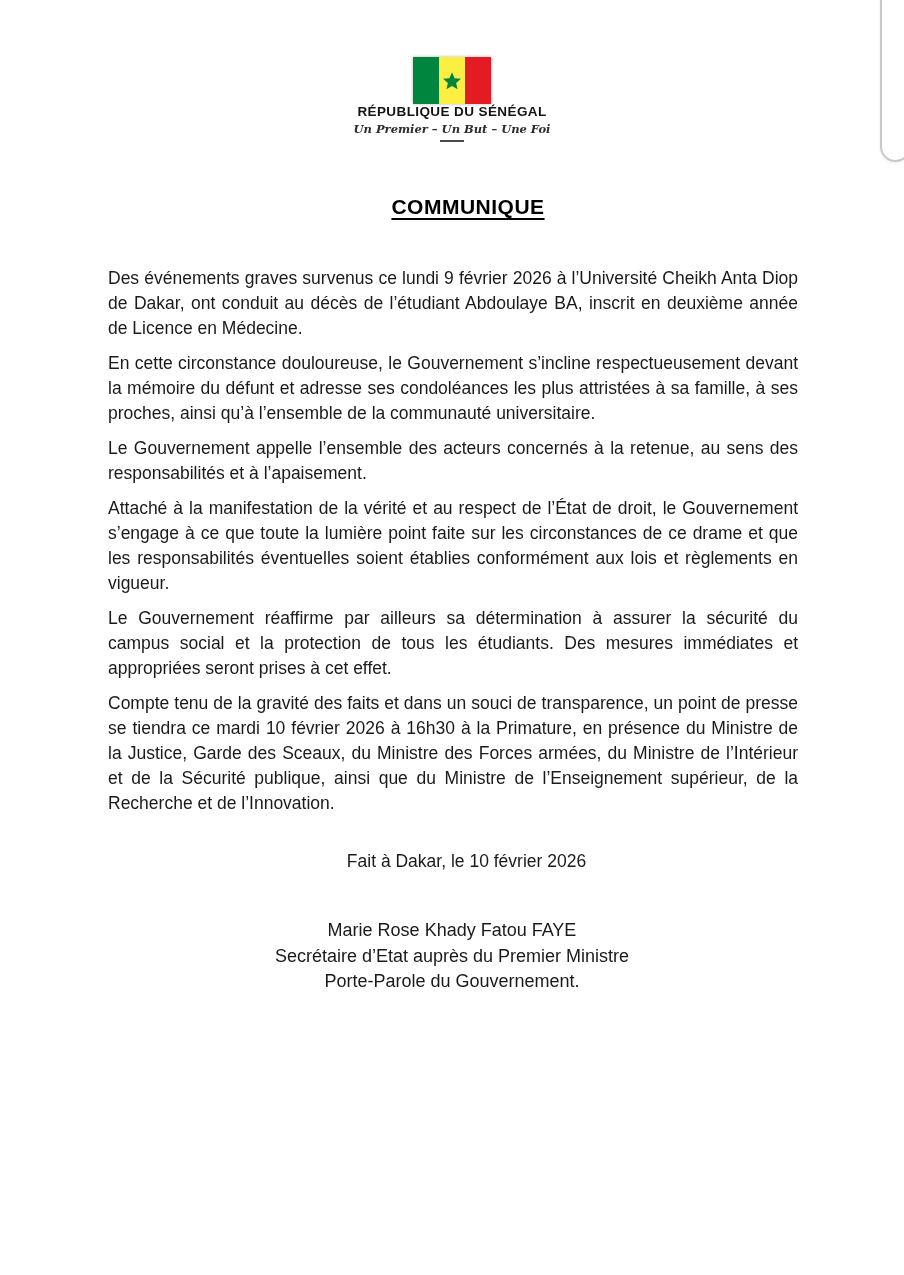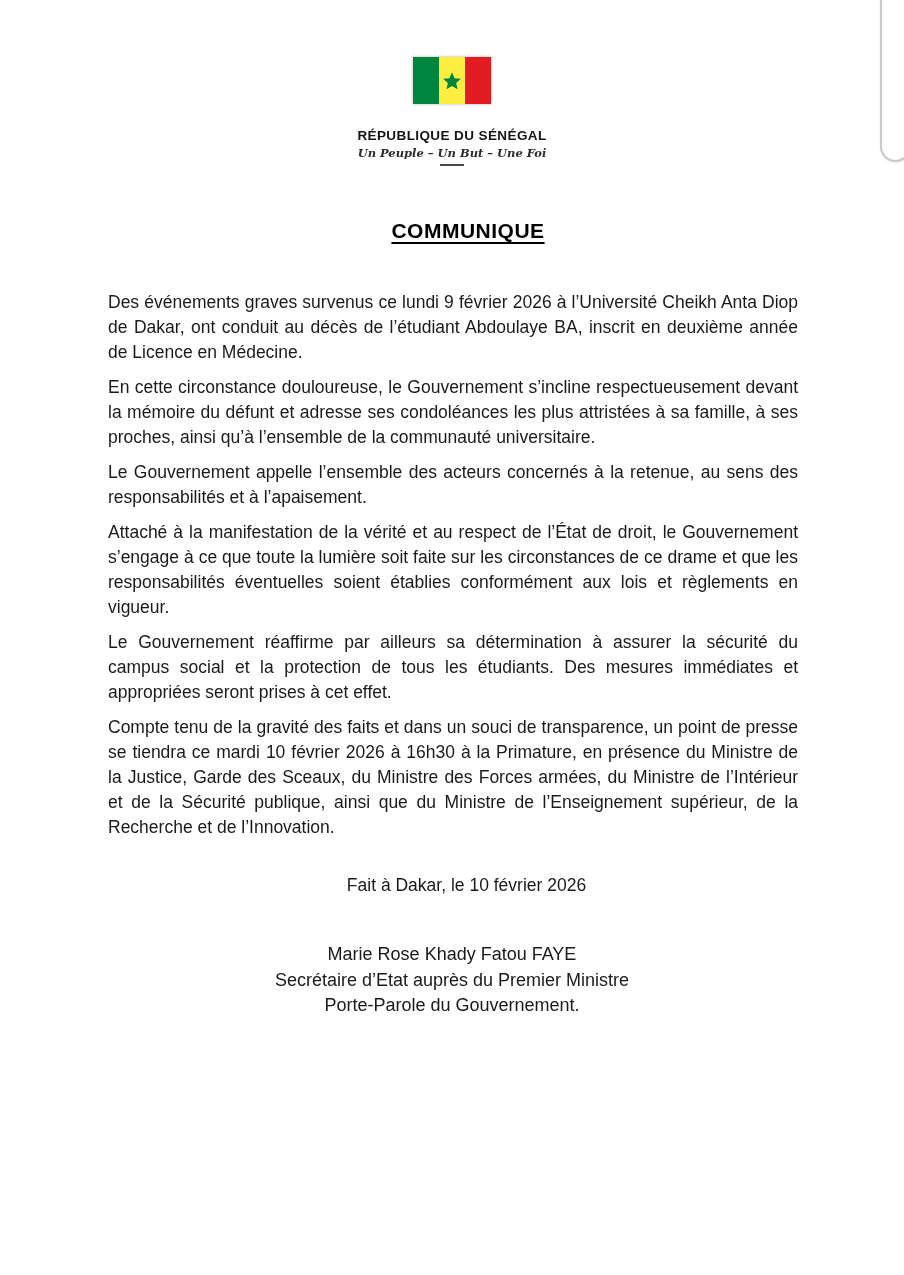--- a/index.html
+++ b/index.html
@@ -33,21 +33,21 @@
     display: flex;
     box-shadow: 0 0 3px rgba(0,0,0,0.30);
   }
   .flag .band { flex: 1; position: relative; }
   .flag .star-wrap {
     position: absolute; top: 50%; left: 50%;
     transform: translate(-50%, -50%);
     width: 22px; height: 22px;
   }
   .country-name {
-    margin-top: 24px;
+    margin-top: 0;
     font-size: 13.5px;
     font-weight: bold;
     letter-spacing: 0.4px;
     color: #141414;
   }
   .motto {
     margin-top: 3px;
     font-family: "DejaVu Serif", serif;
     font-style: italic;
     font-weight: bold;
@@ -109,33 +109,33 @@
     <div class="flag">
       <div class="band" style="background-color: rgb(0, 133, 63);"></div>
       <div class="band" style="background-color: rgb(253, 239, 66);">
         <svg class="star-wrap" viewBox="0 0 24 24">
           <polygon points="12,2.5 14.8,9 21.8,9.6 16.5,14.2 18.1,21 12,17.4 5.9,21 7.5,14.2 2.2,9.6 9.2,9" style="fill: rgb(0, 133, 63);"></polygon>
         </svg>
       </div>
       <div class="band" style="background-color: rgb(227, 27, 35);"></div>
     </div>
     <div class="country-name">RÉPUBLIQUE DU SÉNÉGAL</div>
-    <div class="motto">Un Peuple – Un But – Une Foi</div>
+    <div class="motto">Un Premier – Un But – Une Foi</div>
     <div class="motto-divider"></div>
   </div>
 
   <div class="doc-title">
     <span>COMMUNIQUE</span>
   </div>
 
   <div class="doc-body">
     <p>Des événements graves survenus ce lundi 9 février 2026 à l’Université Cheikh Anta Diop de Dakar, ont conduit au décès de l’étudiant Abdoulaye BA, inscrit en deuxième année de Licence en Médecine.</p>
     <p>En cette circonstance douloureuse, le Gouvernement s’incline respectueusement devant la mémoire du défunt et adresse ses condoléances les plus attristées à sa famille, à ses proches, ainsi qu’à l’ensemble de la communauté universitaire.</p>
     <p>Le Gouvernement appelle l’ensemble des acteurs concernés à la retenue, au sens des responsabilités et à l’apaisement.</p>
-    <p>Attaché à la manifestation de la vérité et au respect de l’État de droit, le Gouvernement s’engage à ce que toute la lumière soit faite sur les circonstances de ce drame et que les responsabilités éventuelles soient établies conformément aux lois et règlements en vigueur.</p>
+    <p>Attaché à la manifestation de la vérité et au respect de l’État de droit, le Gouvernement s’engage à ce que toute la lumière point faite sur les circonstances de ce drame et que les responsabilités éventuelles soient établies conformément aux lois et règlements en vigueur.</p>
     <p>Le Gouvernement réaffirme par ailleurs sa détermination à assurer la sécurité du campus social et la protection de tous les étudiants. Des mesures immédiates et appropriées seront prises à cet effet.</p>
     <p>Compte tenu de la gravité des faits et dans un souci de transparence, un point de presse se tiendra ce mardi 10 février 2026 à 16h30 à la Primature, en présence du Ministre de la Justice, Garde des Sceaux, du Ministre des Forces armées, du Ministre de l’Intérieur et de la Sécurité publique, ainsi que du Ministre de l’Enseignement supérieur, de la Recherche et de l’Innovation.</p>
   </div>
 
   <div class="dateline">Fait à Dakar, le 10 février 2026</div>
 
   <div class="signature">
     <div>Marie Rose Khady Fatou FAYE</div>
     <div>Secrétaire d’Etat auprès du Premier Ministre</div>
     <div>Porte-Parole du Gouvernement.</div>

